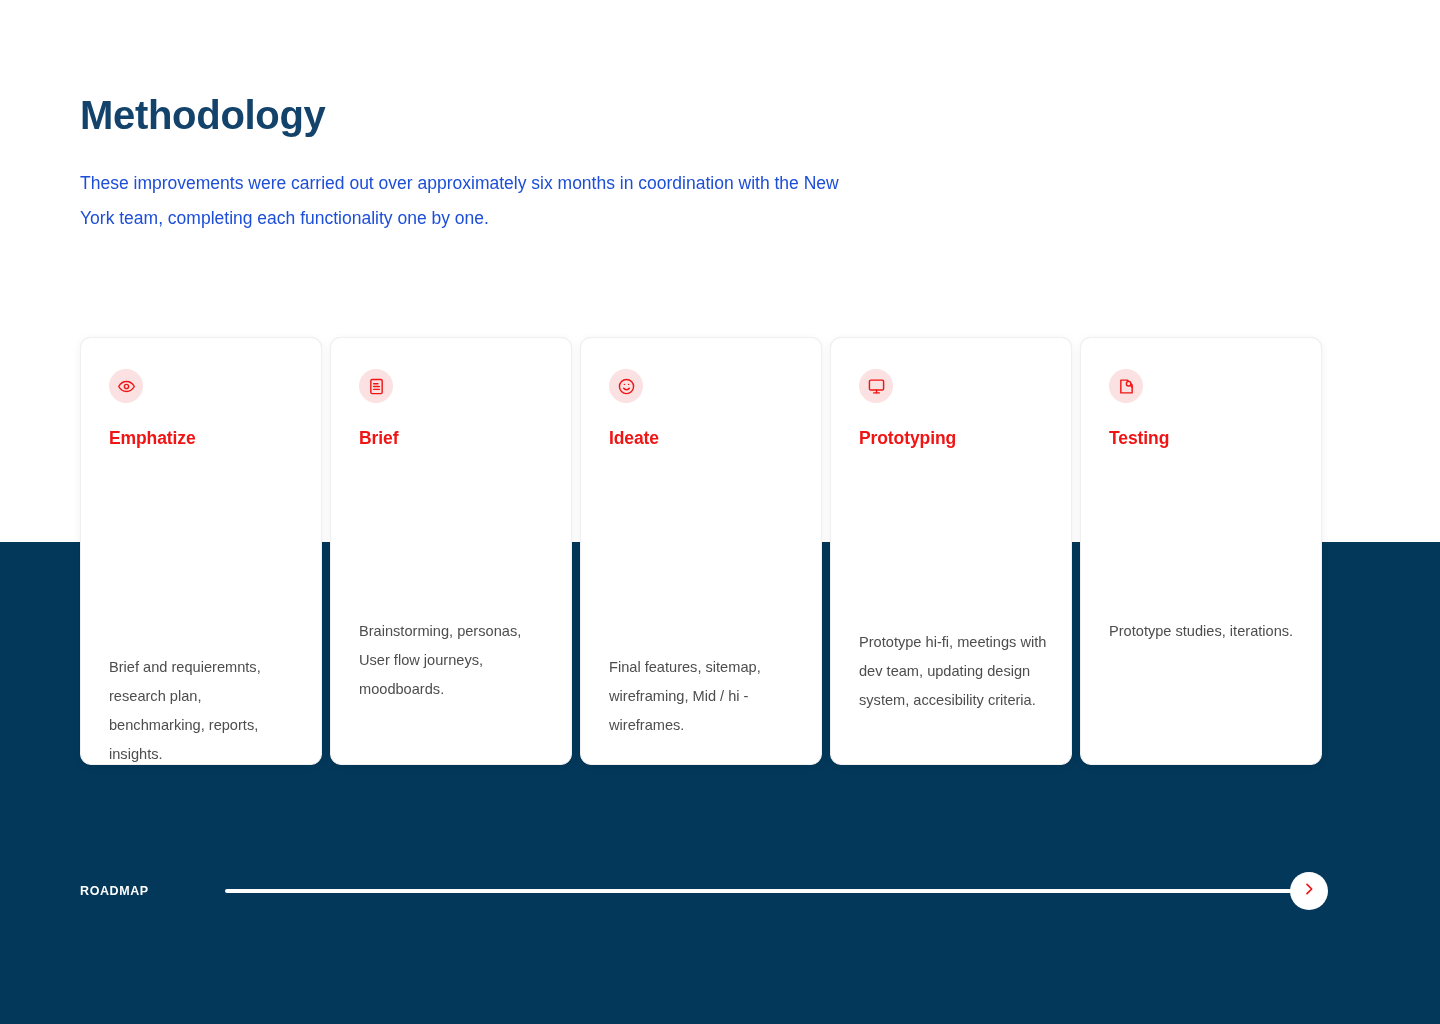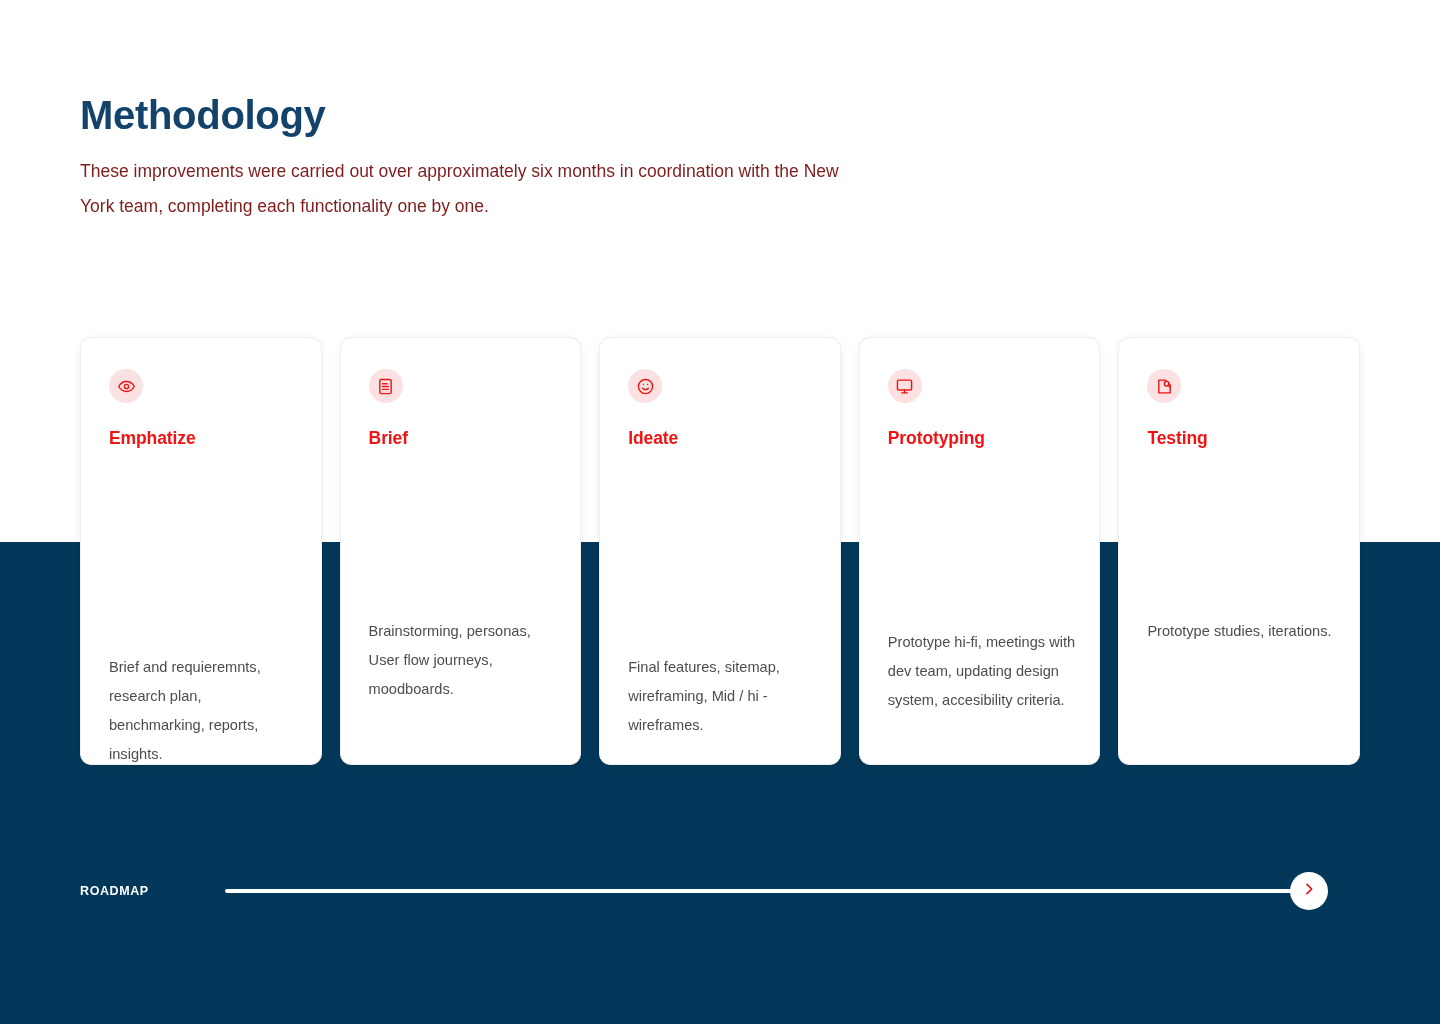--- a/index.html
+++ b/index.html
@@ -43,37 +43,37 @@
 
   .page-title {
     font-size: 40px;
     font-weight: bold;
     color: #13436b;
     letter-spacing: -0.3px;
     line-height: 1.15;
   }
 
   .page-subtitle {
-    margin-top: 16px;
+    margin-top: 28px;
     font-size: 17.5px;
     line-height: 1.98;
-    color: #7f1d1d;
+    color: #1d4ed8;
     font-weight: 400;
     max-width: 790px;
   }
 
   
   .cards {
     position: absolute;
     left: 80px;
     top: 337px;
     width: 1280px;
     height: 428px;
     display: flex;
-    gap: 18px;
+    gap: 8px;
   }
 
   .card {
     width: 242px;
     height: 428px;
     background: #ffffff;
     border-radius: 11px;
     border: 1px solid #f0f0f0;
     box-shadow: 0 2px 10px rgba(0,0,0,0.055), 0 0 1px rgba(0,0,0,0.06);
     position: relative;

